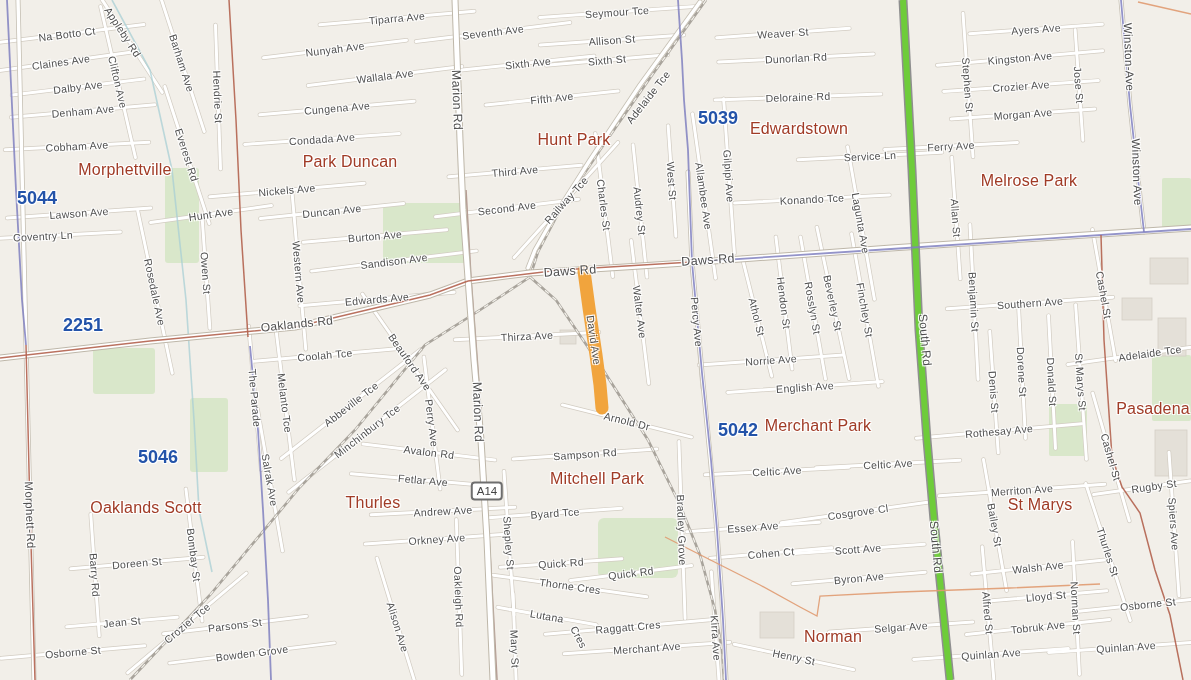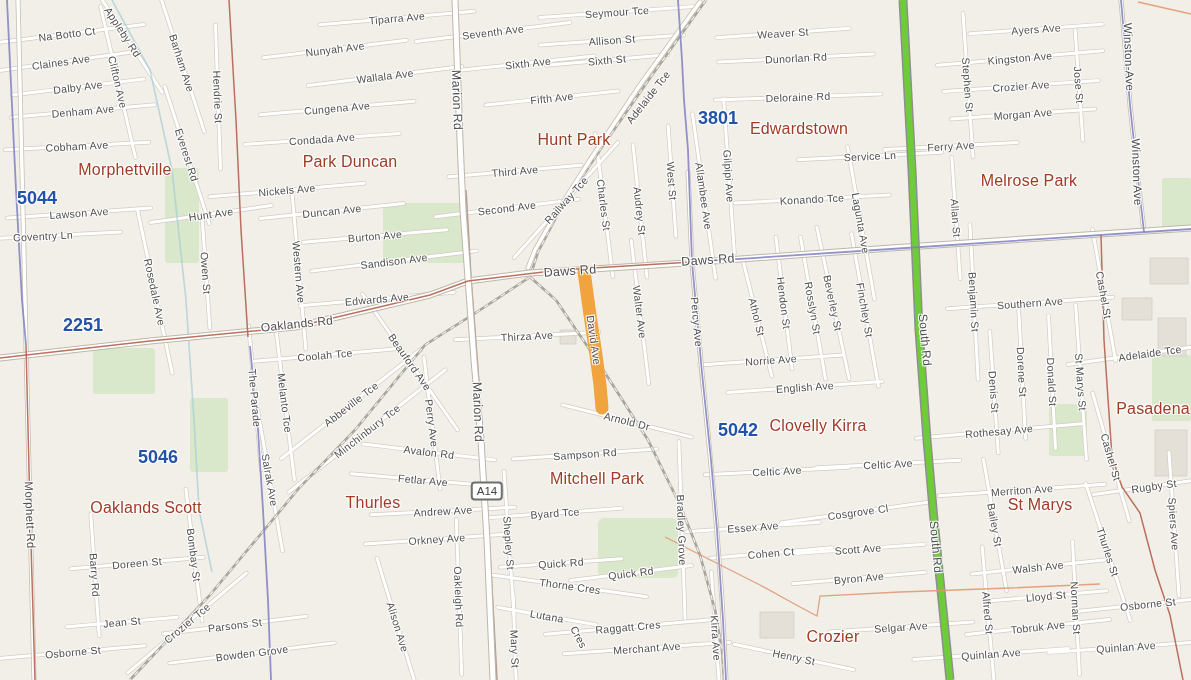--- a/index.html
+++ b/index.html
@@ -516,24 +516,24 @@
       <div class="lbl street" style="left: 73px; top: 652px; transform: translate(-50%, -50%) rotate(-5deg);">Osborne St</div>
       <div class="lbl street" style="left: 252px; top: 653px; transform: translate(-50%, -50%) rotate(-7deg);">Bowden Grove</div>
       <div class="lbl suburb" style="left: 125px; top: 170px; transform: translate(-50%, -50%) rotate(0deg);">Morphettville</div>
       <div class="lbl suburb" style="left: 350px; top: 162px; transform: translate(-50%, -50%) rotate(0deg);">Park Duncan</div>
       <div class="lbl suburb" style="left: 574px; top: 140px; transform: translate(-50%, -50%) rotate(0deg);">Hunt Park</div>
       <div class="lbl suburb" style="left: 799px; top: 129px; transform: translate(-50%, -50%) rotate(0deg);">Edwardstown</div>
       <div class="lbl suburb" style="left: 1029px; top: 181px; transform: translate(-50%, -50%) rotate(0deg);">Melrose Park</div>
       <div class="lbl suburb" style="left: 146px; top: 508px; transform: translate(-50%, -50%) rotate(0deg);">Oaklands Scott</div>
       <div class="lbl suburb" style="left: 373px; top: 503px; transform: translate(-50%, -50%) rotate(0deg);">Thurles</div>
       <div class="lbl suburb" style="left: 597px; top: 479px; transform: translate(-50%, -50%) rotate(0deg);">Mitchell Park</div>
-      <div class="lbl suburb" style="left: 818px; top: 426px; transform: translate(-50%, -50%) rotate(0deg);">Clovelly Kirra</div>
+      <div class="lbl suburb" style="left: 818px; top: 426px; transform: translate(-50%, -50%) rotate(0deg);">Merchant Park</div>
       <div class="lbl suburb" style="left: 1040px; top: 505px; transform: translate(-50%, -50%) rotate(0deg);">St Marys</div>
-      <div class="lbl suburb" style="left: 833px; top: 637px; transform: translate(-50%, -50%) rotate(0deg);">Crozier</div>
+      <div class="lbl suburb" style="left: 833px; top: 637px; transform: translate(-50%, -50%) rotate(0deg);">Norman</div>
       <div class="lbl suburb" style="left: 1153px; top: 409px; transform: translate(-50%, -50%) rotate(0deg);">Pasadena</div>
       <div class="lbl postcode" style="left: 37px; top: 198px; transform: translate(-50%, -50%) rotate(0deg);">5044</div>
       <div class="lbl postcode" style="left: 83px; top: 325px; transform: translate(-50%, -50%) rotate(0deg);">2251</div>
       <div class="lbl postcode" style="left: 158px; top: 457px; transform: translate(-50%, -50%) rotate(0deg);">5046</div>
-      <div class="lbl postcode" style="left: 718px; top: 118px; transform: translate(-50%, -50%) rotate(0deg);">3801</div>
+      <div class="lbl postcode" style="left: 718px; top: 118px; transform: translate(-50%, -50%) rotate(0deg);">5039</div>
       <div class="lbl postcode" style="left: 738px; top: 430px; transform: translate(-50%, -50%) rotate(0deg);">5042</div>
       <div class="badge" style="left: 487px; top: 491px;">A14</div>
     </div>
 </div>
 
 </body></html>

